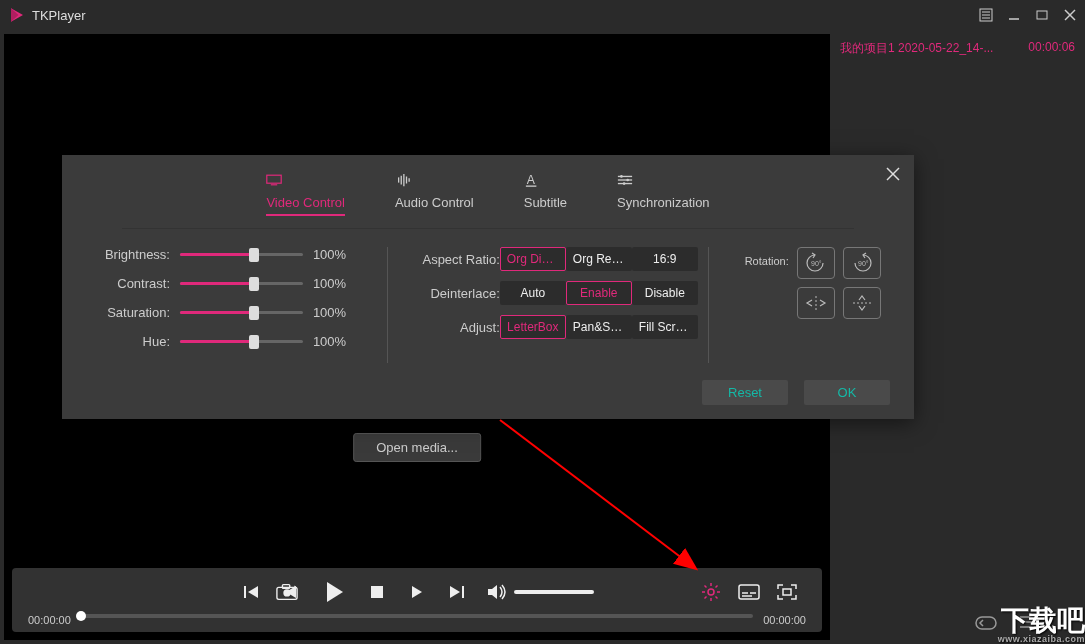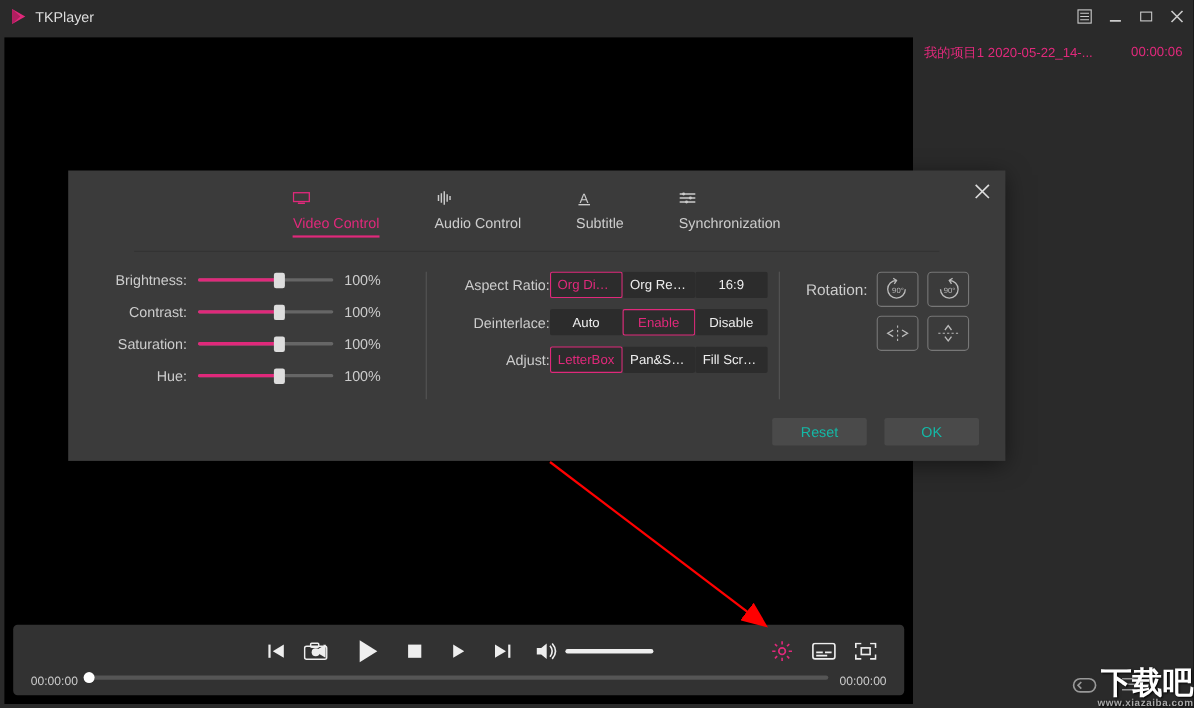--- a/index.html
+++ b/index.html
@@ -59,21 +59,21 @@
   .vsep { width:1px; background:#555; margin:0 10px;}
   .col2 { flex:1; padding-left:10px; }
   .opt-row { display:flex; align-items:center; gap:0; margin-bottom:10px; }
   .opt-row .lbl { width:92px; text-align:right; color:#ccc; font-size:13px;}
   .opt-btn { min-width:62px; padding:4px 6px; background:#2c2c2c; color:#eee; border:1px solid transparent; text-align:center; font-size:12px; cursor:pointer; border-radius:2px; white-space:nowrap; overflow:hidden; text-overflow:ellipsis;}
   .opt-btn.w { width:66px;}
   .opt-btn.sel { border:1px solid #e0297b; color:#e0297b; }
   .vsep2 { width:1px; background:#555; margin:0 10px;}
   .col3 { width: 180px; padding-left:10px;}
   .rot-row { display:flex; align-items:flex-start; gap:8px; }
-  .rot-row .lbl { width:60px; text-align:right; color:#ccc; font-size:14px; padding-top:8px;}
+  .rot-row .lbl { width:60px; text-align:right; color:#ccc; font-size:11px; padding-top:8px;}
   .rot-grid { display:grid; grid-template-columns: 38px 38px; grid-gap:8px;}
   .rot-btn { width:38px; height:32px; border:1px solid #777; border-radius:4px; display:flex; align-items:center; justify-content:center; color:#bbb; cursor:pointer;}
   .dialog-footer { position:absolute; right:24px; bottom:14px; display:flex; gap:16px;}
   .dlg-btn { width:86px; padding:5px 0; background:#4a4a4a; color:#14b8a6; text-align:center; border-radius:2px; cursor:pointer; font-size:13px;}
 
   
   .arrow { position:absolute; pointer-events:none; }
   
   
   .watermark { position:absolute; right:0; bottom:0; color:#fff; font-weight:bold; font-size:28px; text-shadow:1px 1px 2px #000; line-height:1; font-family: "Microsoft YaHei", sans-serif; text-align:right;}
@@ -114,20 +114,21 @@
         <svg width="12" height="12" viewBox="0 0 12 12">
           <line x1="1" y1="1" x2="11" y2="11" stroke="#ccc" stroke-width="1.5"></line>
           <line x1="11" y1="1" x2="1" y2="11" stroke="#ccc" stroke-width="1.5"></line>
         </svg>
       </div>
   </div>
 </div>
 
 <div class="main">
   <div class="video-pane">
+    <button class="open-media">Open media...</button>
 
     <div class="controls-bar">
       <div class="ctrl-row1">
         <div class="icon-btn snapshot">
           <svg width="24" height="18" viewBox="0 0 24 18">
               <rect x="1" y="4" width="22" height="13" rx="2" fill="none" stroke="#eee" stroke-width="1.5"></rect>
               <rect x="7" y="1" width="8" height="4" rx="1" fill="none" stroke="#eee" stroke-width="1.5"></rect>
               <circle cx="12" cy="10" r="4" fill="#eee"></circle>
               <polygon points="20,2 23,4 20,6" fill="#eee"></polygon>
             </svg>

